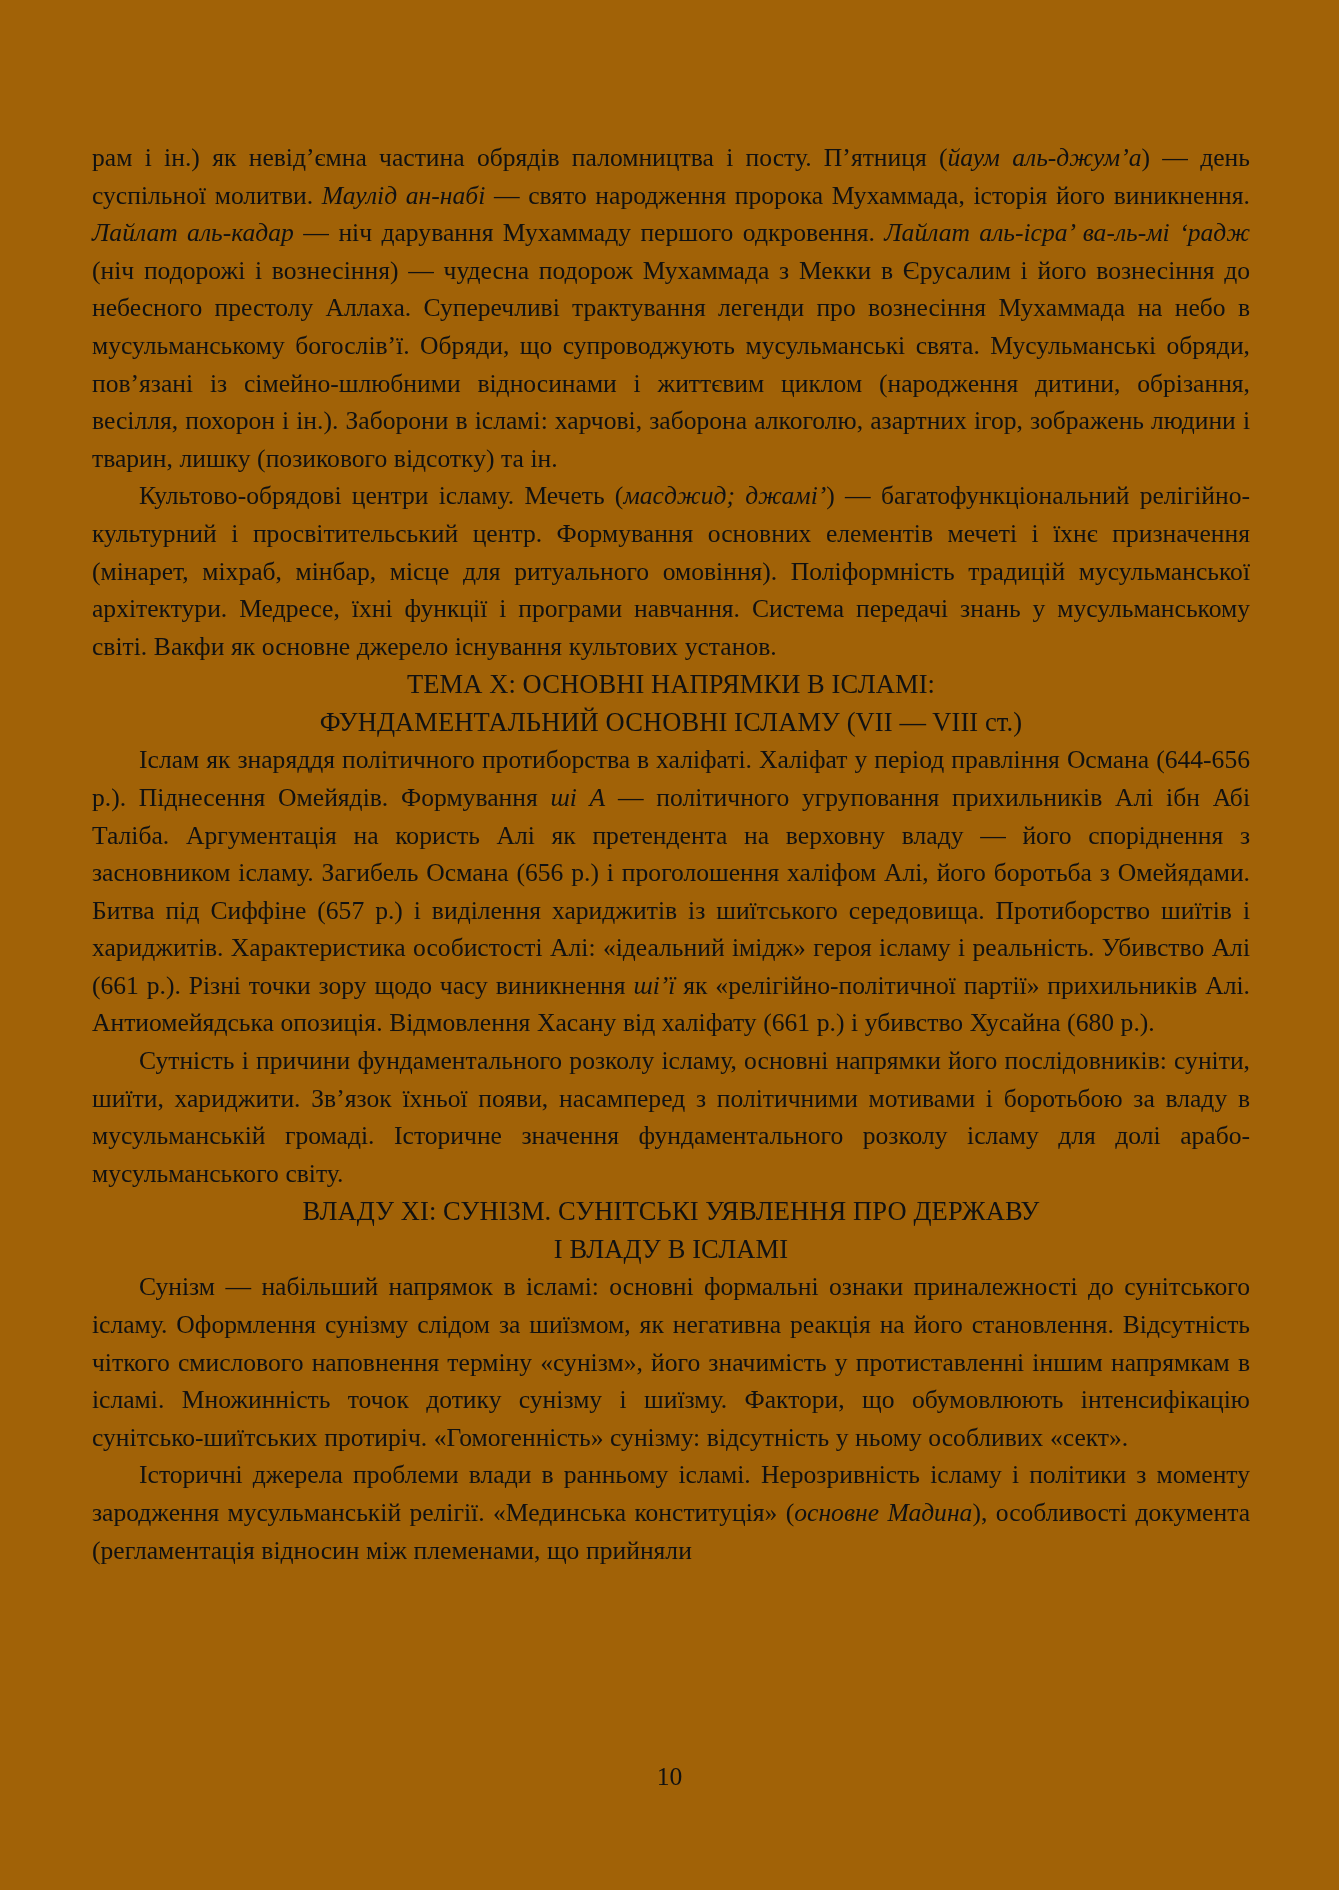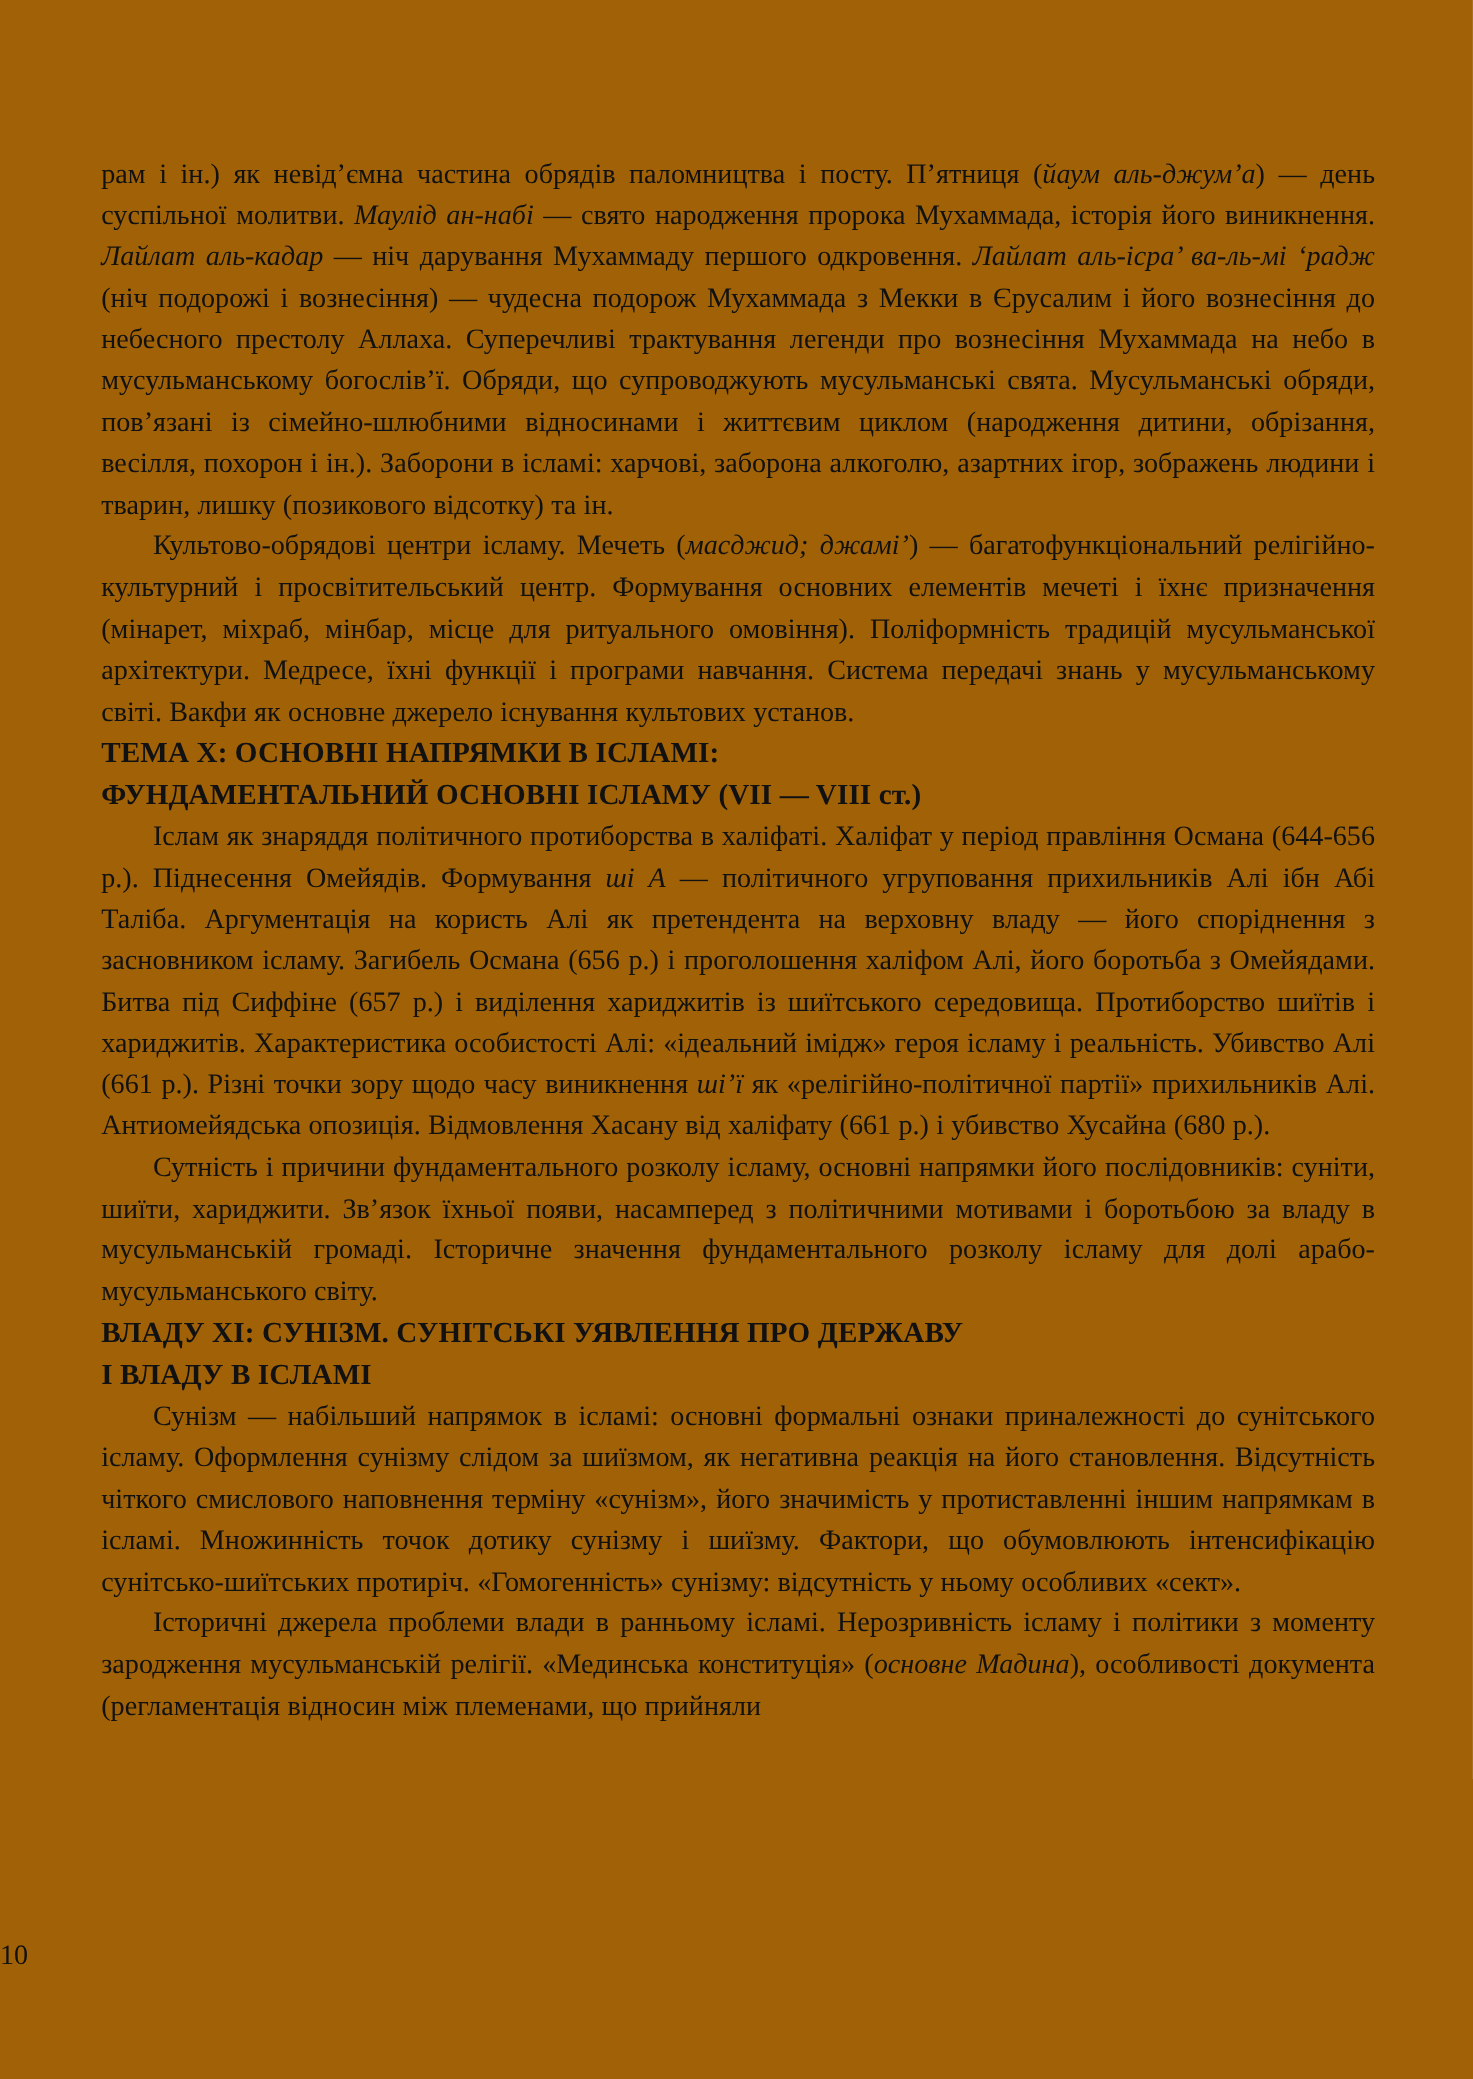--- a/index.html
+++ b/index.html
@@ -36,21 +36,22 @@
     hyphens: manual;
     word-spacing: 0.2px;
   }
   p.body-par.first {
     text-indent: 0;
   }
   h2.tema-heading {
     margin: 0;
     font-size: 26.5px;
     line-height: 38px;
-    font-weight: bold;
+    font-weight: normal;
+    text-align: center;
     letter-spacing: 0.1px;
   }
   h2.tema-heading .line {
     display: block;
   }
   .heading-block-1 {
     margin-top: 31px;
     margin-bottom: 26px;
   }
   .heading-block-2 {
@@ -58,21 +59,21 @@
     margin-bottom: 26px;
   }
   .ital {
     font-style: italic;
   }
   .page-number {
     position: absolute;
     left: 0;
     right: 0;
     top: 1762px;
-    text-align: left;
+    text-align: center;
     font-size: 25.6px;
     line-height: 30px;
   }
 </style>
 </head>
 <body>
 
 <div class="page">
 
   <div class="content">

